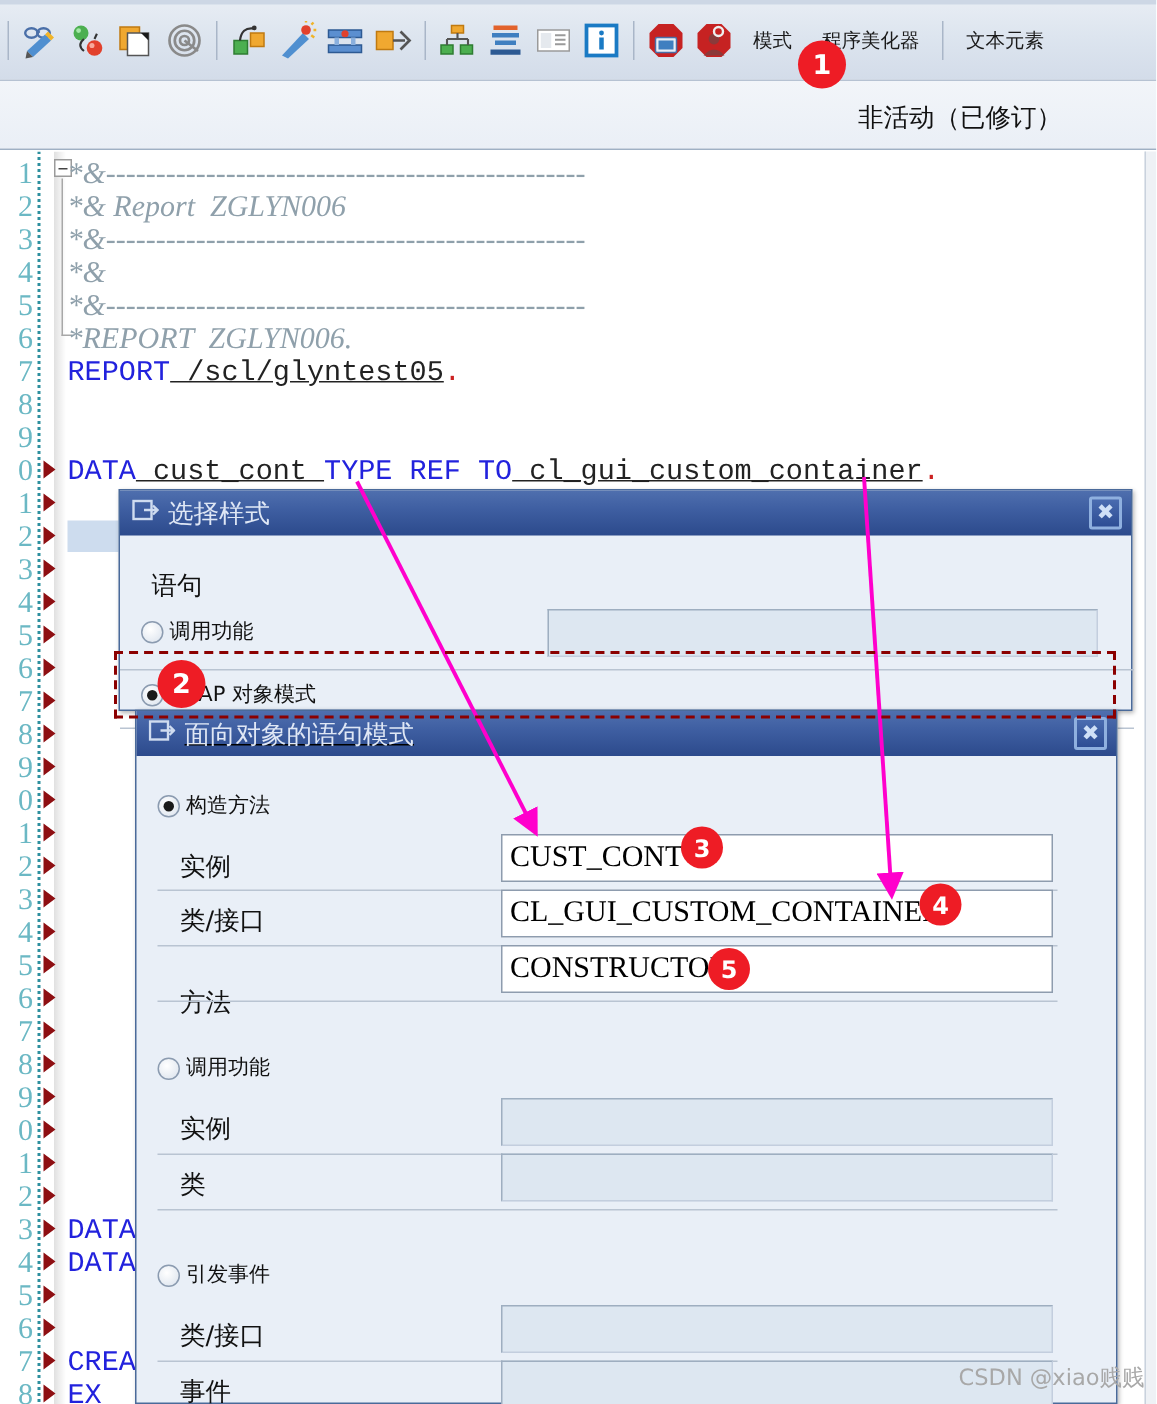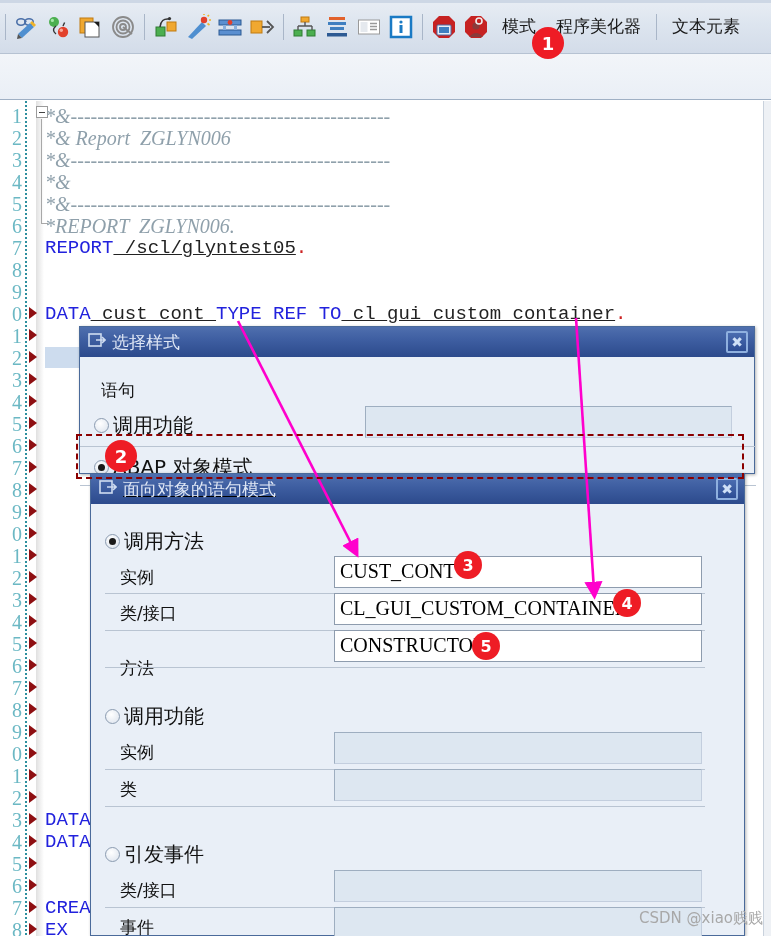--- a/index.html
+++ b/index.html
@@ -35,21 +35,21 @@
   }
   .tb-icon {
     width: 30px; height: 30px; margin: 0 1px;
     flex: 0 0 auto;
     display: flex; align-items: center; justify-content: center;
     position: relative;
   }
   .tb-icon svg { display: block; }
   .tb-text {
     font-family: "DejaVu Sans", "Liberation Sans", sans-serif;
-    font-size: 17px; color: #1a1a1a;
+    font-size: 13px; color: #1a1a1a;
     padding: 0 10px; white-space: nowrap;
     flex: 0 0 auto;
   }
 
   
   .namebar {
     position: absolute; left: 0; top: 54px;
     width: 771px; height: 46px;
     background: linear-gradient(to bottom,#f2f5f9 0%, #eaeff6 100%);
     border-bottom: 1px solid #9fb0c4;
@@ -176,21 +176,21 @@
     display: inline-block; vertical-align: middle;
     position: relative; flex: 0 0 auto;
   }
   .radio.on::after {
     content: ""; position: absolute; left: 3px; top: 3px;
     width: 7px; height: 7px; border-radius: 50%; background: #1a1a1a;
   }
   .radio-row { display: flex; align-items: center; }
   .radio-lbl {
     font-family: "DejaVu Sans", "Liberation Sans", sans-serif;
-    font-size: 20px; color: #111; margin-left: 4px; white-space: nowrap;
+    font-size: 14px; color: #111; margin-left: 4px; white-space: nowrap;
   }
   .field-readonly {
     background: #dde7f1; border: 1px solid #9eaec0;
     border-right-color: #c3cede; border-bottom-color: #c3cede;
   }
   .field-white {
     background: #ffffff; border: 1px solid #8e9cae;
   }
   .field-white .fv, .field-readonly .fv {
     font-family: "Liberation Serif", serif;
@@ -398,20 +398,21 @@
 
     <div class="tb-text">模式</div>
     <div class="tb-text">程序美化器</div>
     <div class="tb-sep"></div>
     <div class="tb-text">文本元素</div>
   </div>
 
   <div class="badge big" style="left:532px; top:27px;">1</div>
 
   <div class="namebar"></div>
+  <div class="name-status">非活动（已修订）</div>
 
   <div class="editor">
     <div class="gutter"></div>
     <div class="gutter-dots"></div>
     <div class="edge-shadow"></div>
 
     <div id="lnums">
         <div class="lnum" style="top: 4px;">1</div>
         <div class="lnum" style="top: 26px;">2</div>
         <div class="lnum" style="top: 48px;">3</div>
@@ -561,21 +562,21 @@
           <path d="M8 8 H17 M14 5 L17 8 L14 11" fill="none" stroke="#cfdcf0" stroke-width="1.6"></path>
         </svg>
       </span>
       <span class="dlg-title-text">面向对象的语句模式</span>
       <span class="dlg-close">✖</span>
     </div>
     <div class="dlg-body">
 
       <div class="radio-row" style="position:absolute; left:14px; top:24px;">
         <span class="radio on"></span>
-        <span class="radio-lbl">调用方法</span>
+        <span class="radio-lbl">构造方法</span>
       </div>
 
       <div class="row-label" style="left:29px; top:62px;">实例</div>
       <div class="field-white" style="position:absolute; left:243px; top:52px; width:368px; height:32px;">
         <div class="fv">CUST_CONT</div>
       </div>
       <div class="hrule" style="left:14px; top:89px; width:600px;"></div>
 
       <div class="row-label" style="left:29px; top:98px;">类/接口</div>
       <div class="field-white" style="position:absolute; left:243px; top:89px; width:368px; height:32px;">

